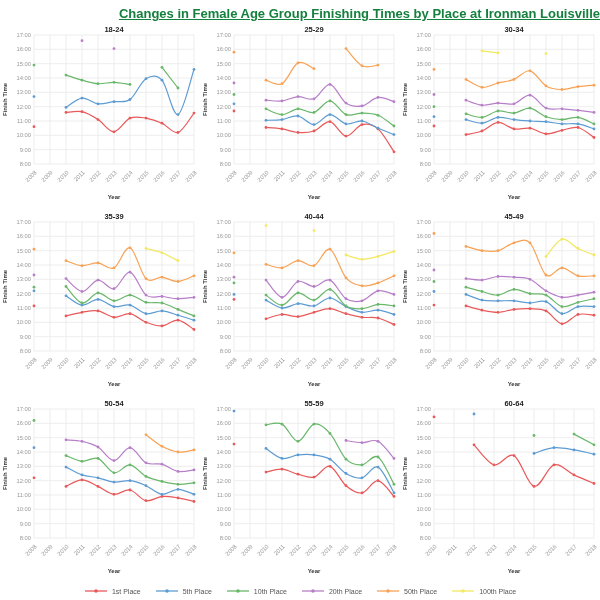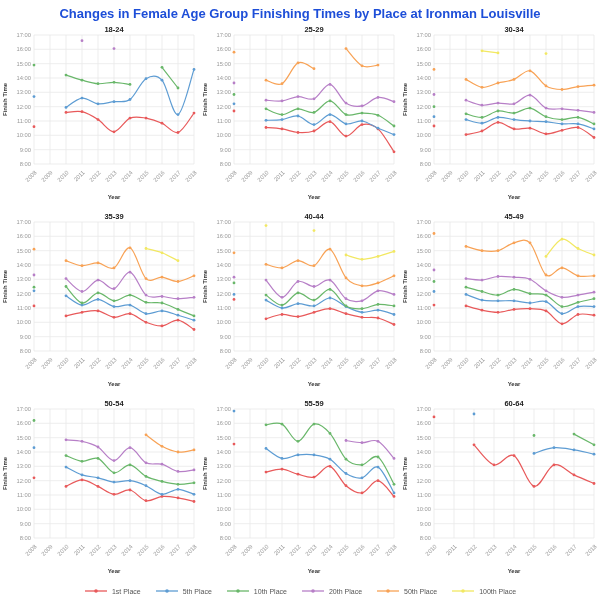--- a/index.html
+++ b/index.html
@@ -1,18 +1,18 @@
 <!DOCTYPE html>
 <html><head>
 <meta charset="utf-8">
 <style>
   html,body{margin:0;padding:0;background:#fff;}
   body{width:600px;height:600px;font-family:"Liberation Sans",sans-serif;-webkit-font-smoothing:antialiased;}
   .figure{width:600px;height:600px;background:#fff;overflow:hidden;}
-  .main-title{margin:0;padding-top:5px;text-align:center;font-size:13px;font-weight:bold;color:#1d4ed8;line-height:18px;}
+  .main-title{margin:0;padding-top:5px;text-align:right;font-size:13px;font-weight:bold;color:#15803d;line-height:18px;text-decoration:underline;}
   .grid{display:grid;grid-template-columns:repeat(3,200px);grid-template-rows:repeat(3,187px);}
   .legend{display:flex;justify-content:center;align-items:center;gap:14px;height:14px;margin-top:0px;}
   .legend-item{display:flex;align-items:center;gap:4px;}
   .legend-item span{font-size:7px;color:#555;}
   svg text{font-family:"Liberation Sans",sans-serif;}
 </style>
 </head>
 <body>
 
 <div class="figure">

